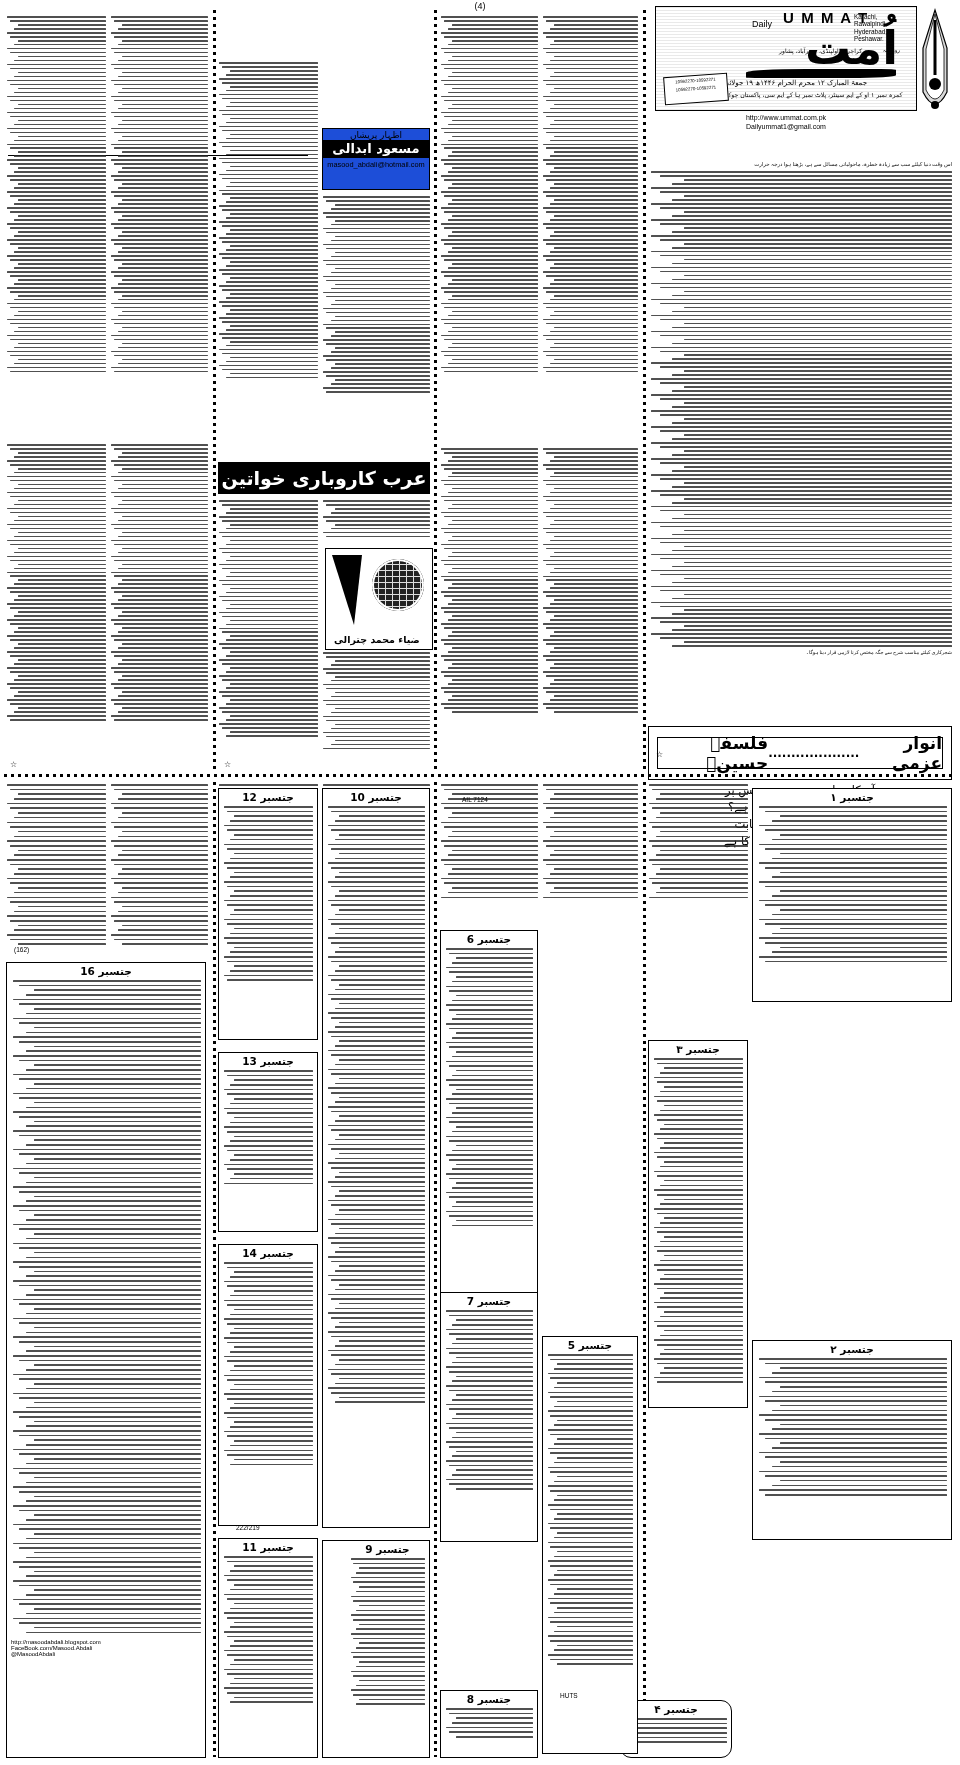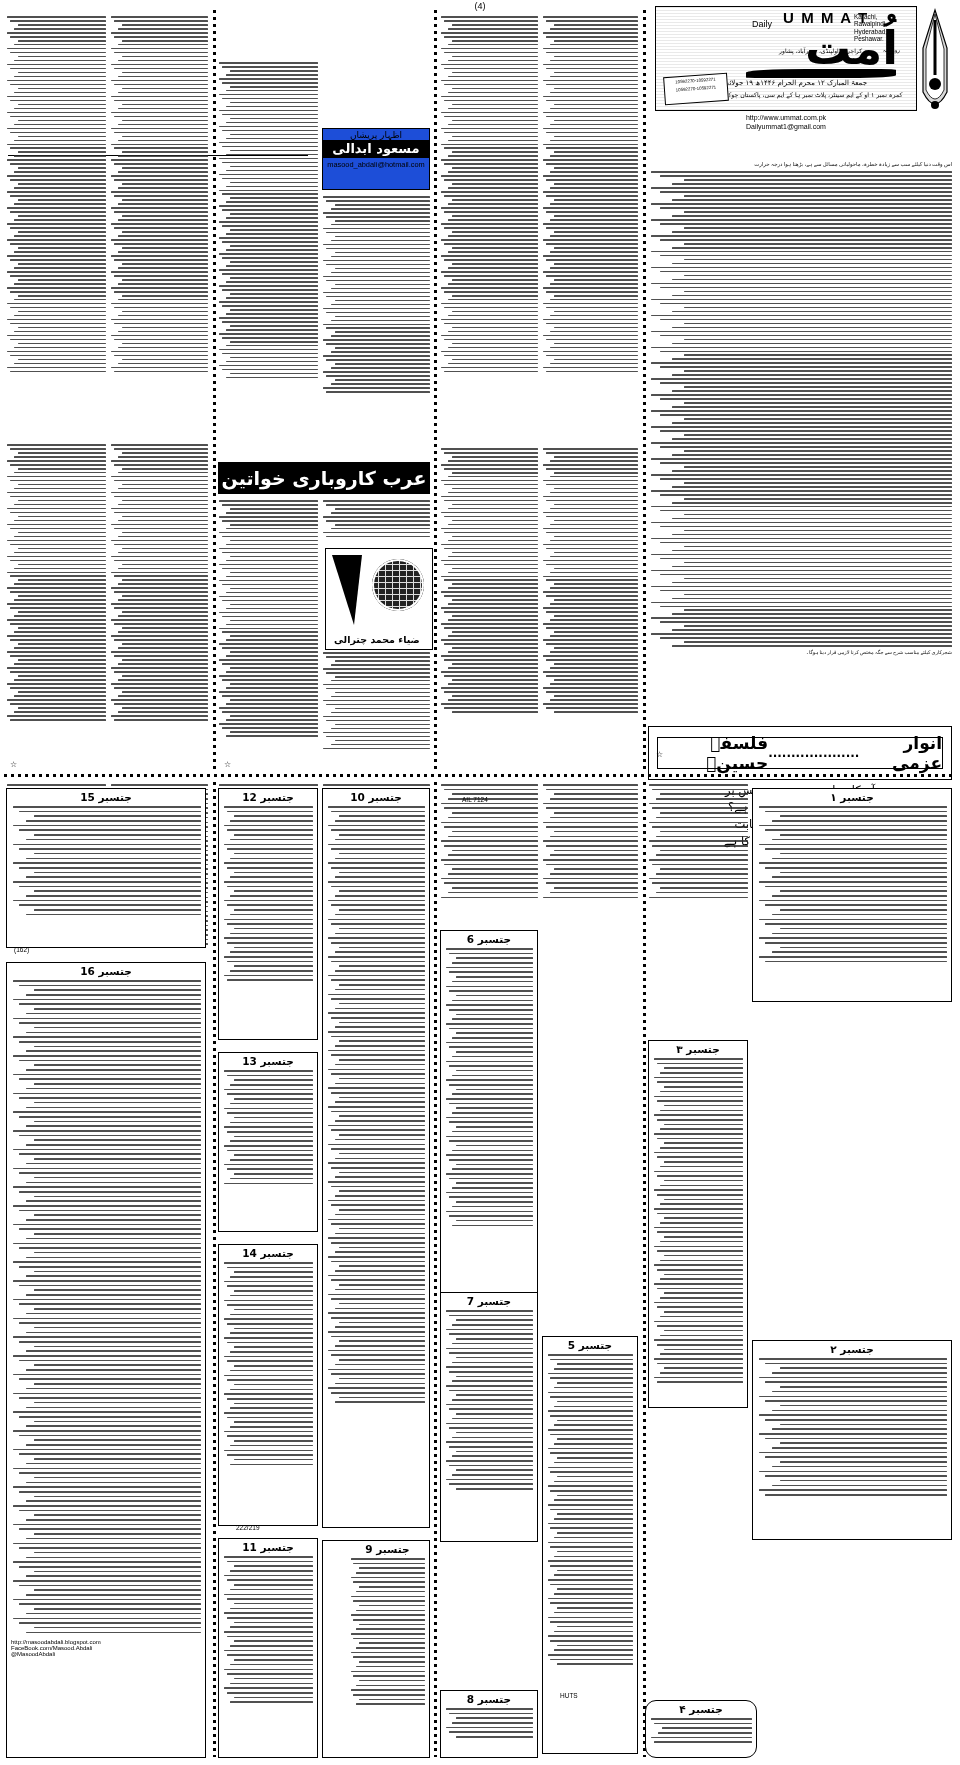--- a/index.html
+++ b/index.html
@@ -1702,21 +1702,21 @@
           <i></i>
           <i></i>
           <i></i>
           <i></i>
           <i></i>
           <i></i>
           <i></i>
     </div>
       </div>
   </div>
-  <div class="panel" style="left:645px;top:1700px;width:112px;height:58px;border-radius:11px;">
+  <div class="panel" style="left:620px;top:1700px;width:112px;height:58px;border-radius:11px;">
     <div class="panel-num">جتسبر ۴</div>
     <div class="panel-body">
         <div class="lines sparse">
       <i></i>
           <i></i>
           <i></i>
           <i></i>
           <i></i>
           <i></i>
     </div>
@@ -2260,51 +2260,20 @@
           <i></i>
           <i></i>
       <i></i>
           <i></i>
           <i></i>
           <i></i>
     </div>
       </div>
   </div>
 
-  <div class="panel" style="left:6px;top:788px;width:200px;height:160px;">
-    <div class="panel-num">جتسبر 15</div>
-    <div class="panel-body">
-        <div class="lines sparse">
-      <i></i>
-          <i></i>
-          <i></i>
-          <i></i>
-          <i></i>
-          <i></i>
-          <i></i>
-          <i></i>
-          <i></i>
-          <i></i>
-      <i></i>
-          <i></i>
-          <i></i>
-          <i></i>
-          <i></i>
-          <i></i>
-          <i></i>
-          <i></i>
-          <i></i>
-          <i></i>
-      <i></i>
-          <i></i>
-          <i></i>
-          <i></i>
-    </div>
-      </div>
-  </div>
   <div class="panel" style="left:6px;top:962px;width:200px;height:796px;">
     <div class="panel-num">جتسبر 16</div>
     <div class="panel-body">
         <div class="lines sparse">
       <i></i>
           <i></i>
           <i></i>
           <i></i>
           <i></i>
           <i></i>

